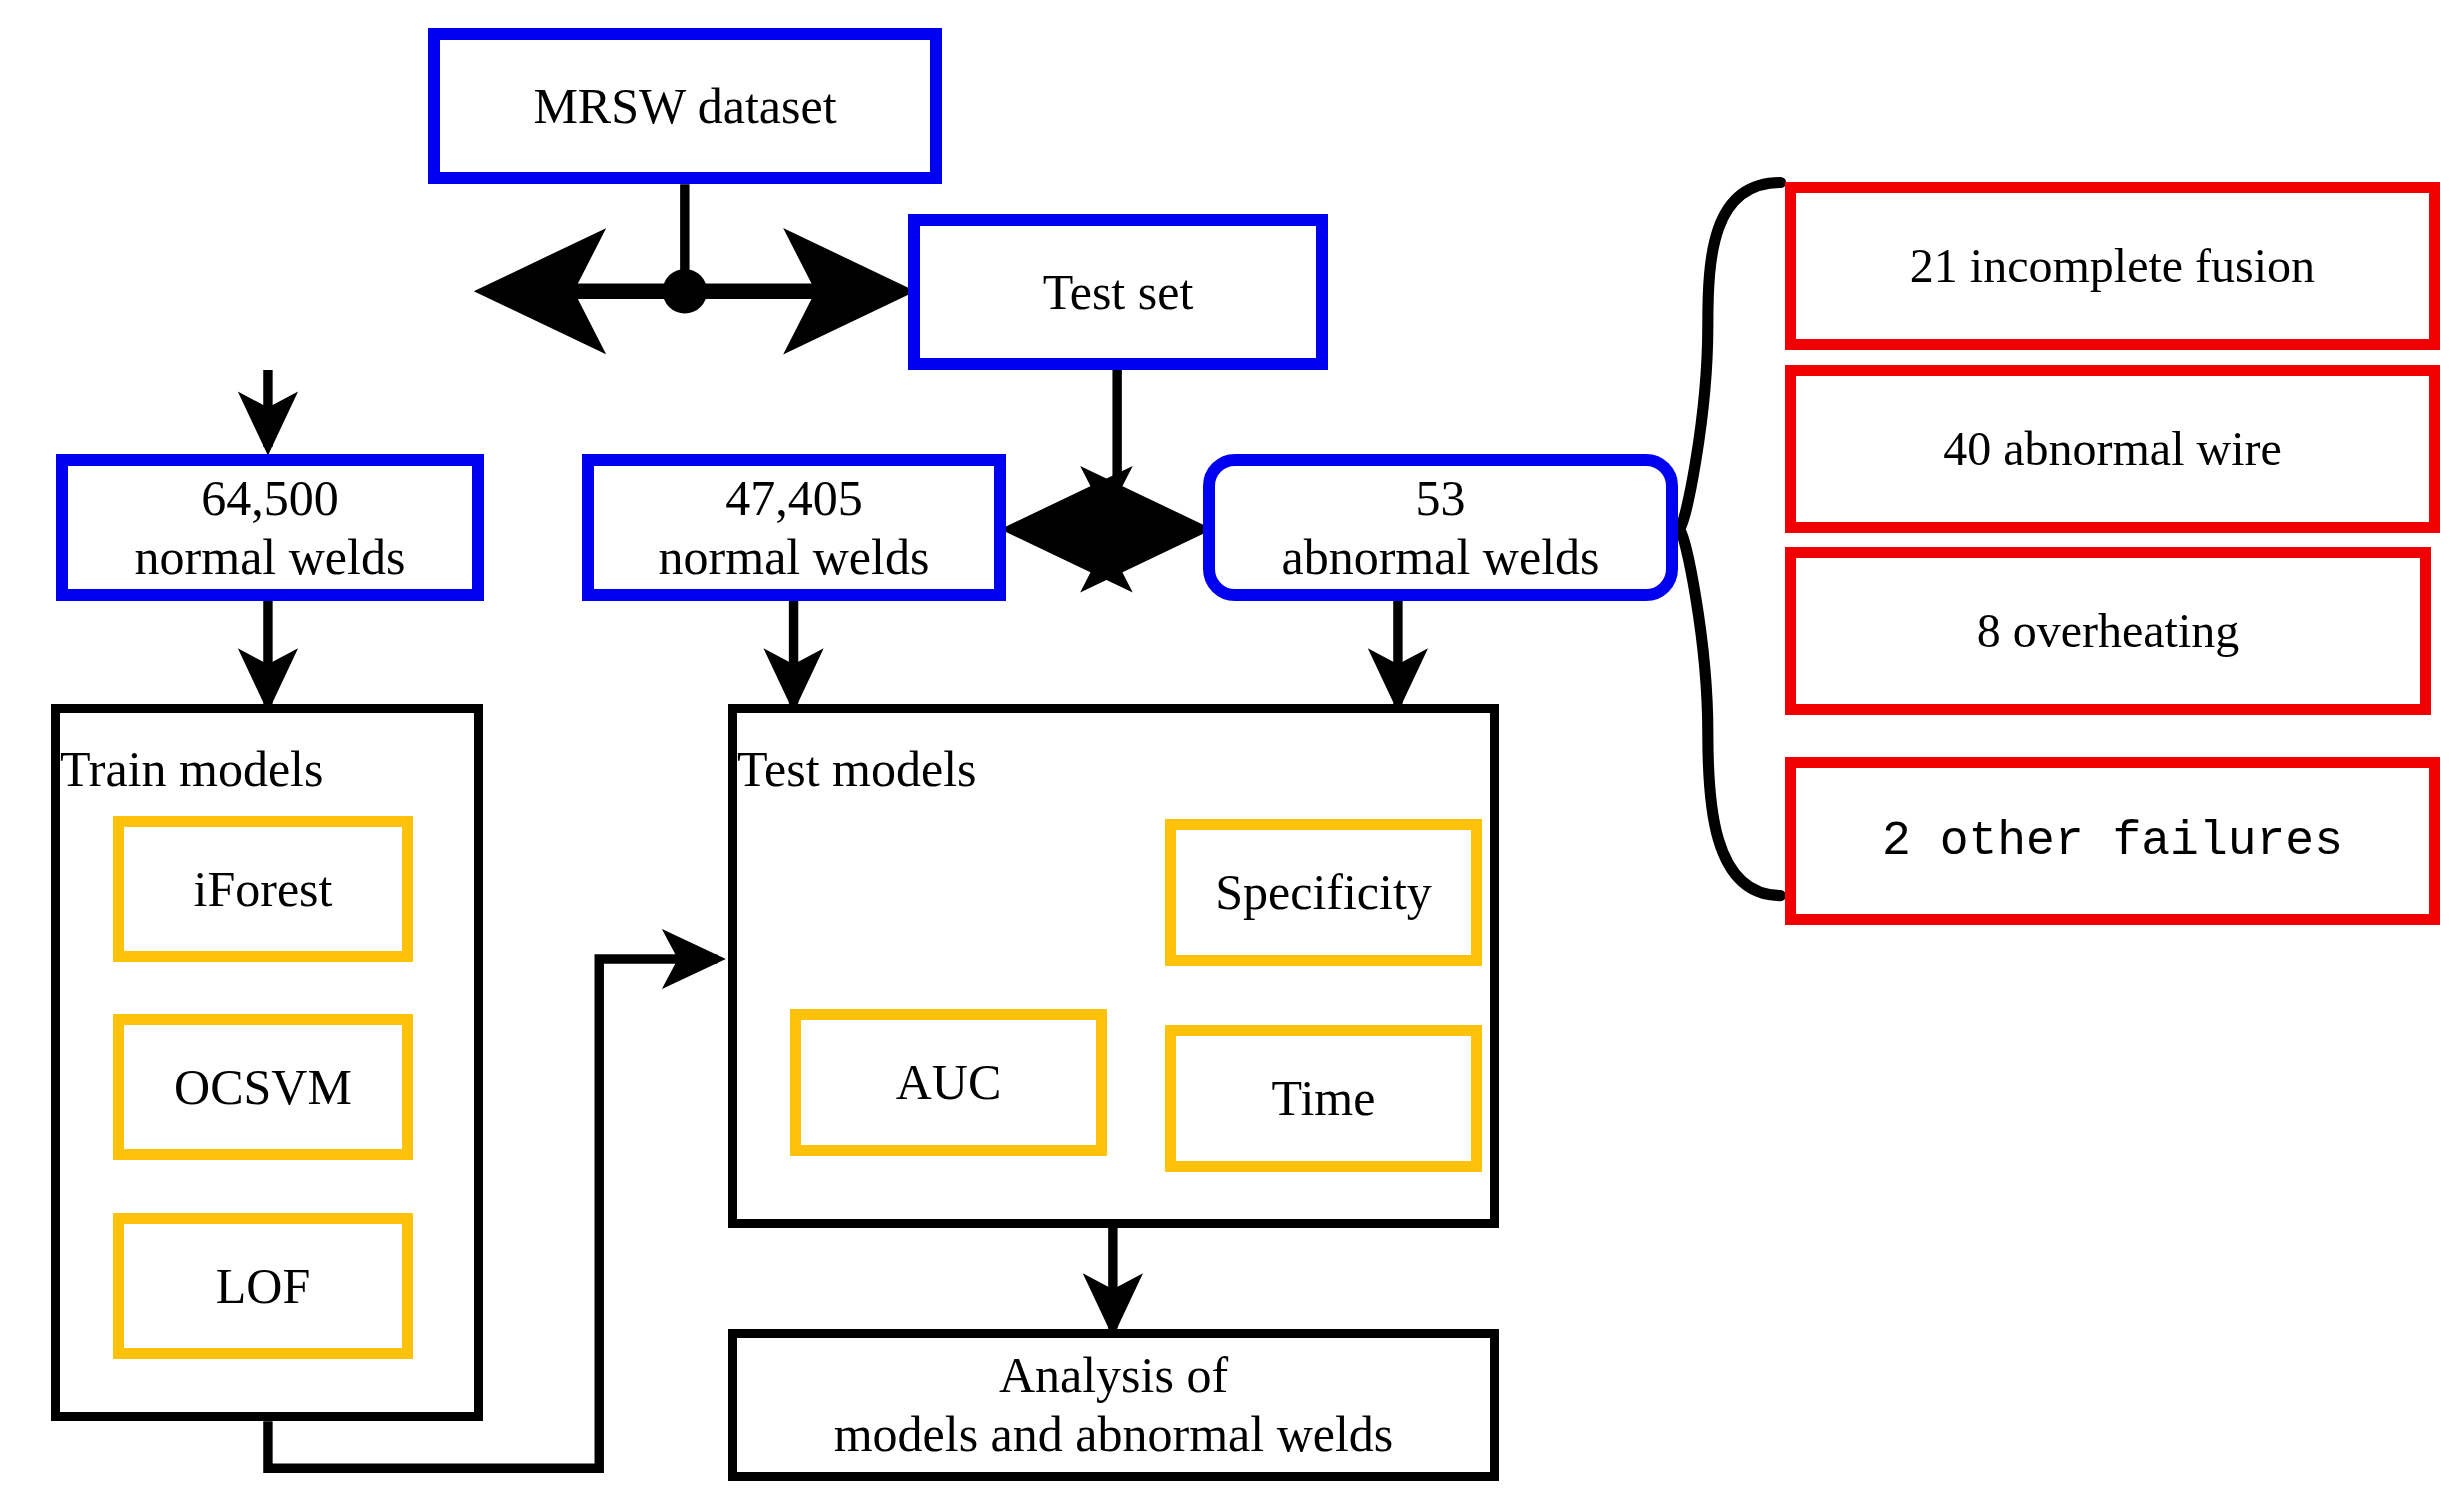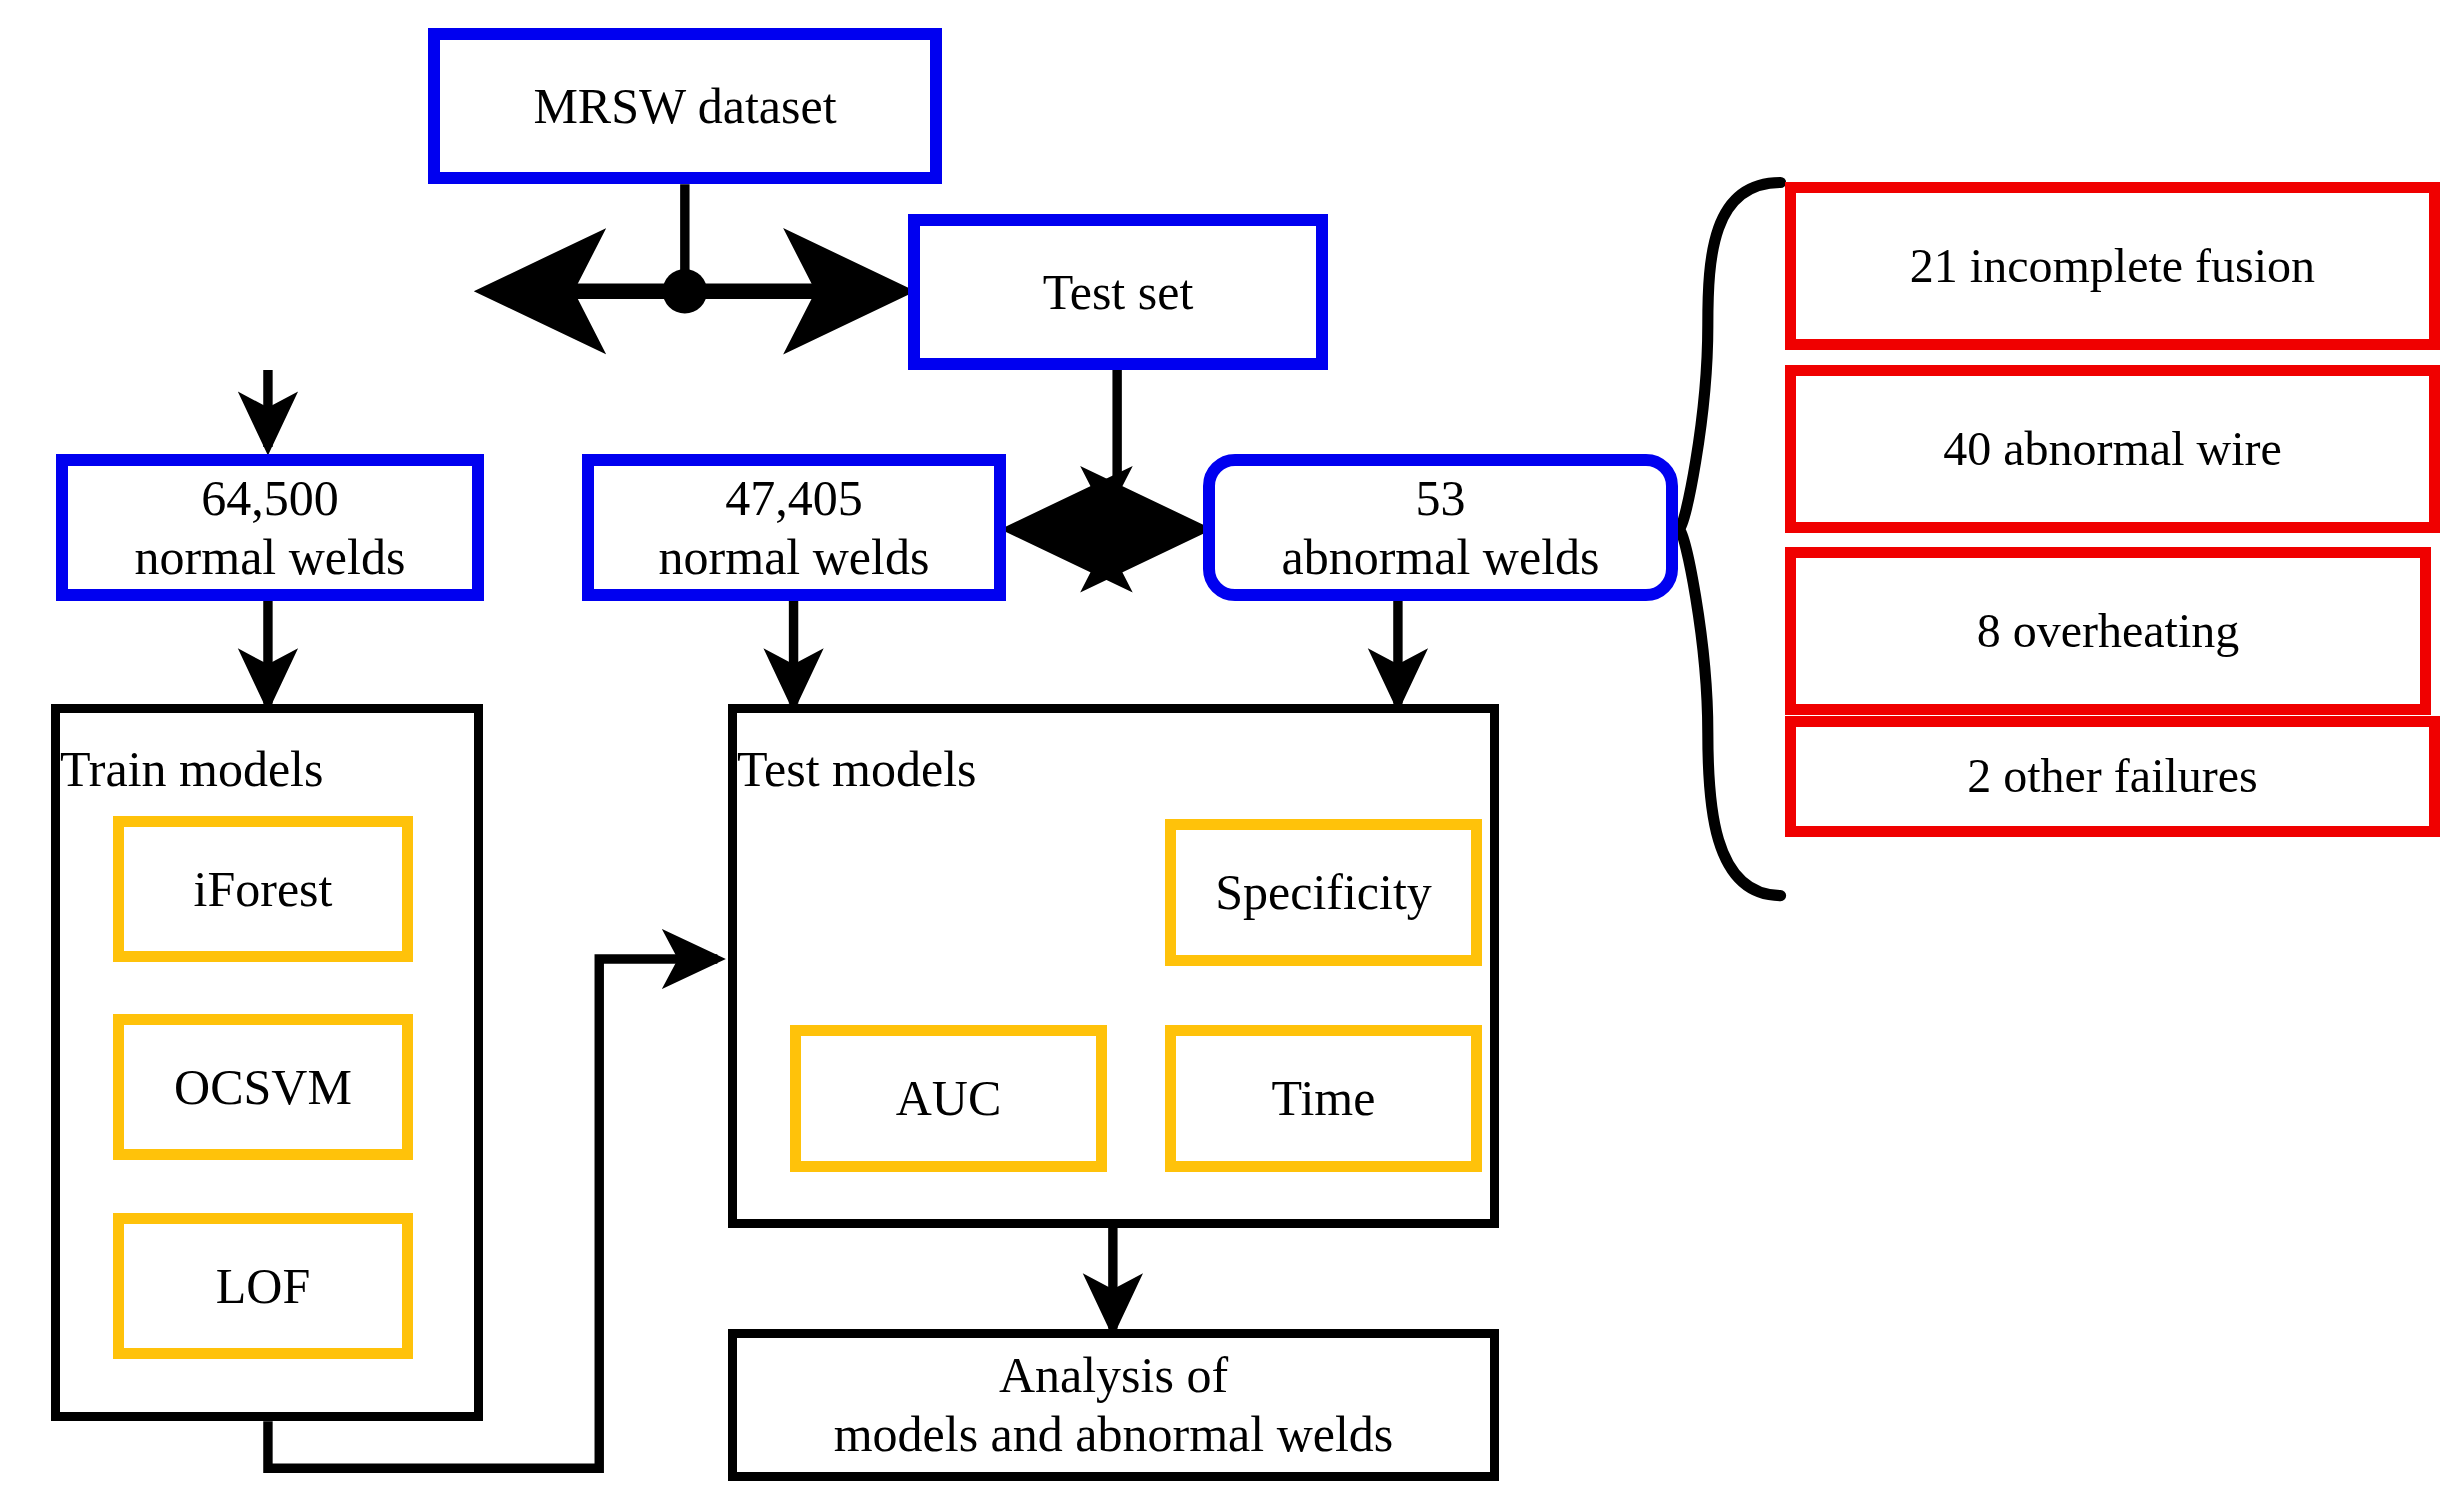--- a/index.html
+++ b/index.html
@@ -106,26 +106,26 @@
 
     <div class="box amber t58" style="left:53px;top:103px;width:300px;height:146px;">iForest</div>
     <div class="box amber t58" style="left:53px;top:301px;width:300px;height:146px;">OCSVM</div>
     <div class="box amber t58" style="left:53px;top:500px;width:300px;height:146px;">LOF</div>
   </div>
 
   <div class="grp" style="left:728px;top:704px;width:771px;height:524px;">
     <div class="grp-title t58" style="top:27px;">Test models</div>
 
     <div class="box amber t58" style="left:428px;top:106px;width:317px;height:147px;">Specificity</div>
-    <div class="box amber t58" style="left:53px;top:312px;width:317px;height:147px;">AUC</div>
+    <div class="box amber t58" style="left:53px;top:296px;width:317px;height:147px;">AUC</div>
     <div class="box amber t58" style="left:428px;top:312px;width:317px;height:147px;">Time</div>
   </div>
 
   <div class="box black t58" style="left:728px;top:1329px;width:771px;height:152px;">Analysis of
 models and abnormal welds</div>
 
   <div class="box red t56" style="left:1785px;top:182px;width:655px;height:168px;">21 incomplete fusion</div>
   <div class="box red t56" style="left:1785px;top:365px;width:655px;height:168px;">40 abnormal wire</div>
   <div class="box red t56" style="left:1785px;top:547px;width:646px;height:168px;">8 overheating</div>
-  <div class="box red t56" style="left:1785px;top:716px;width:655px;height:121px;">2 other failures</div>
+  <div class="box red t56" style="left:1785px;top:757px;width:655px;height:168px;font-family:Liberation Mono, monospace;">2 other failures</div>
 
 </div>
 
 
 </body></html>

